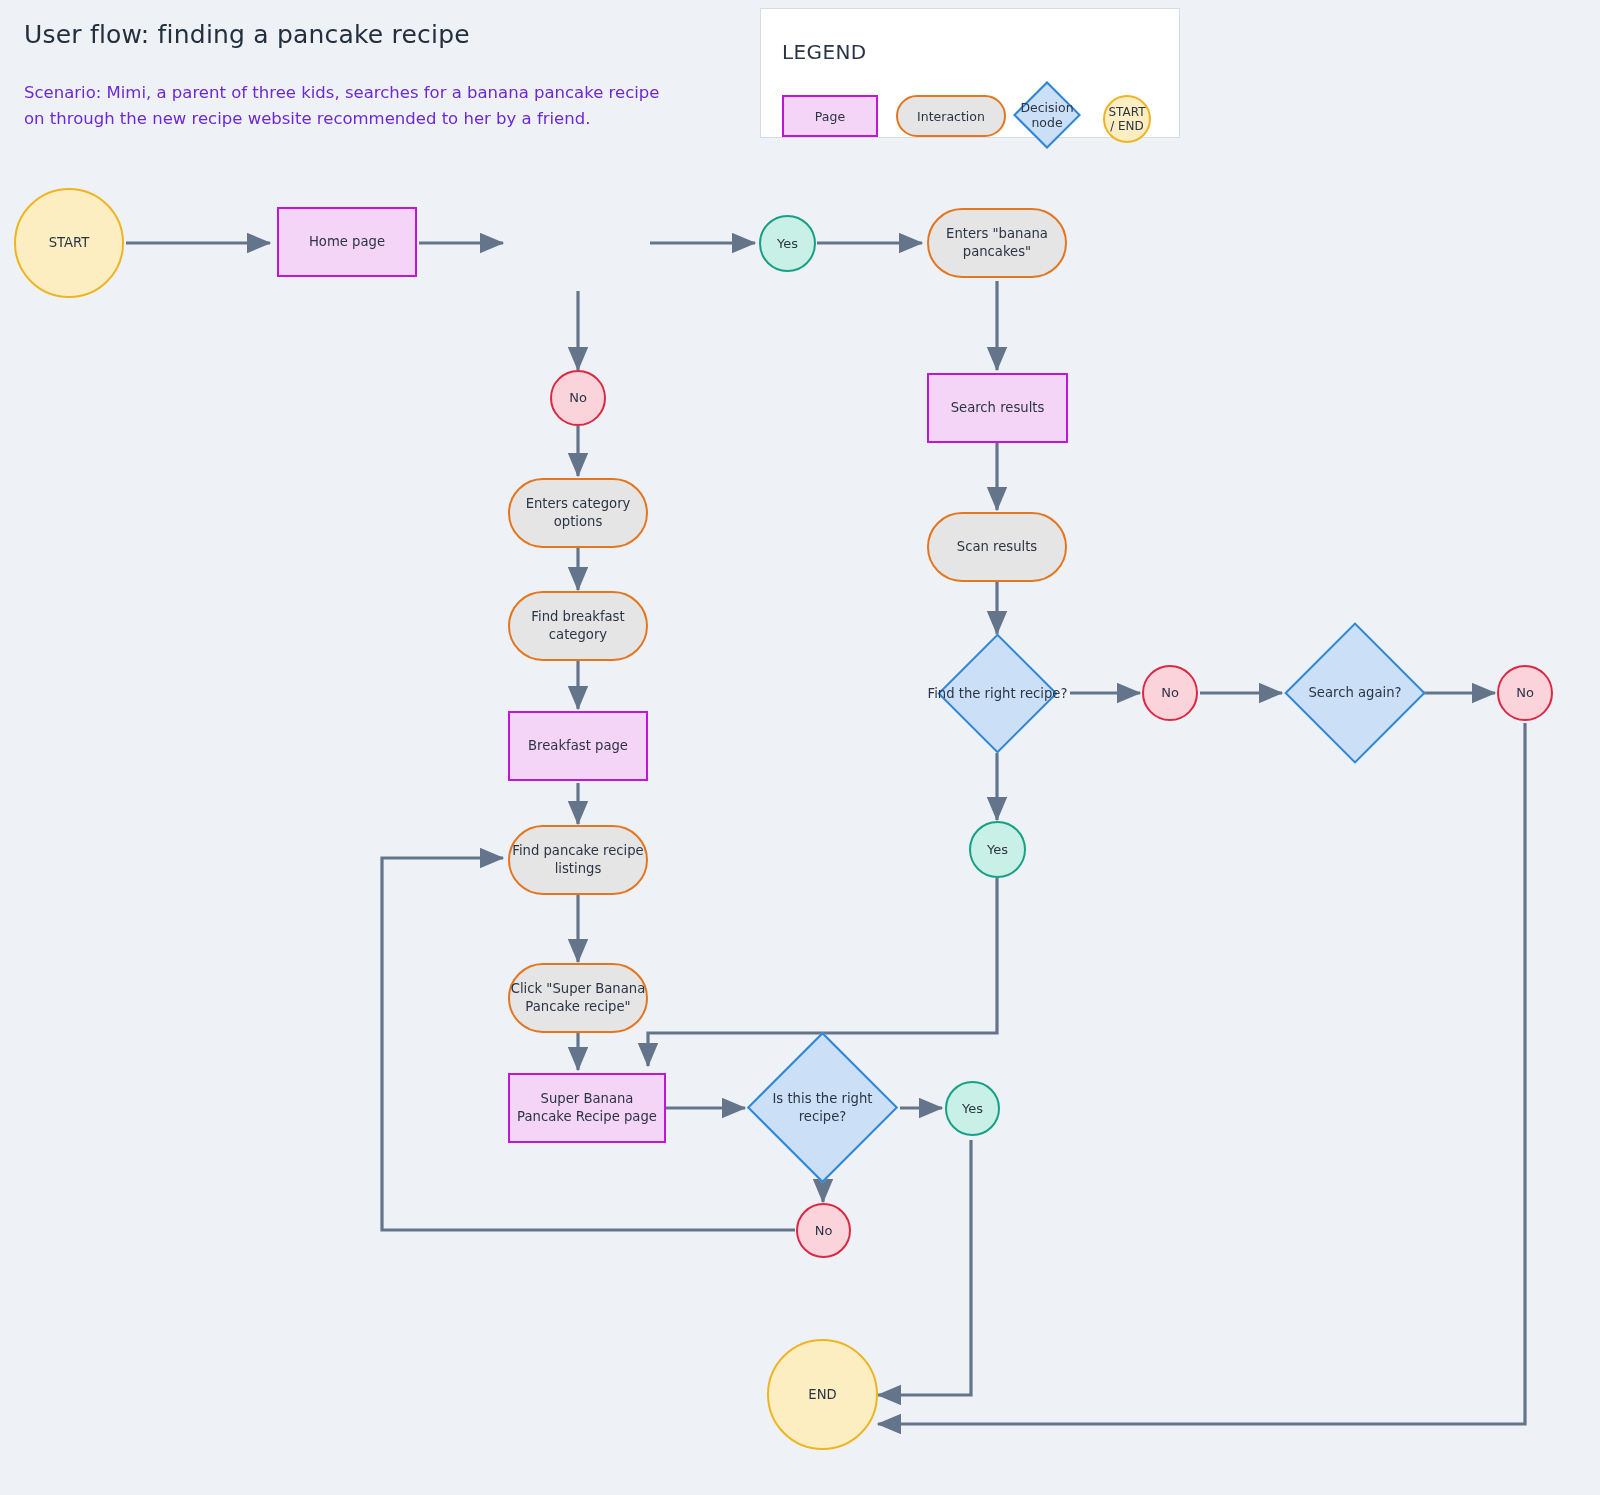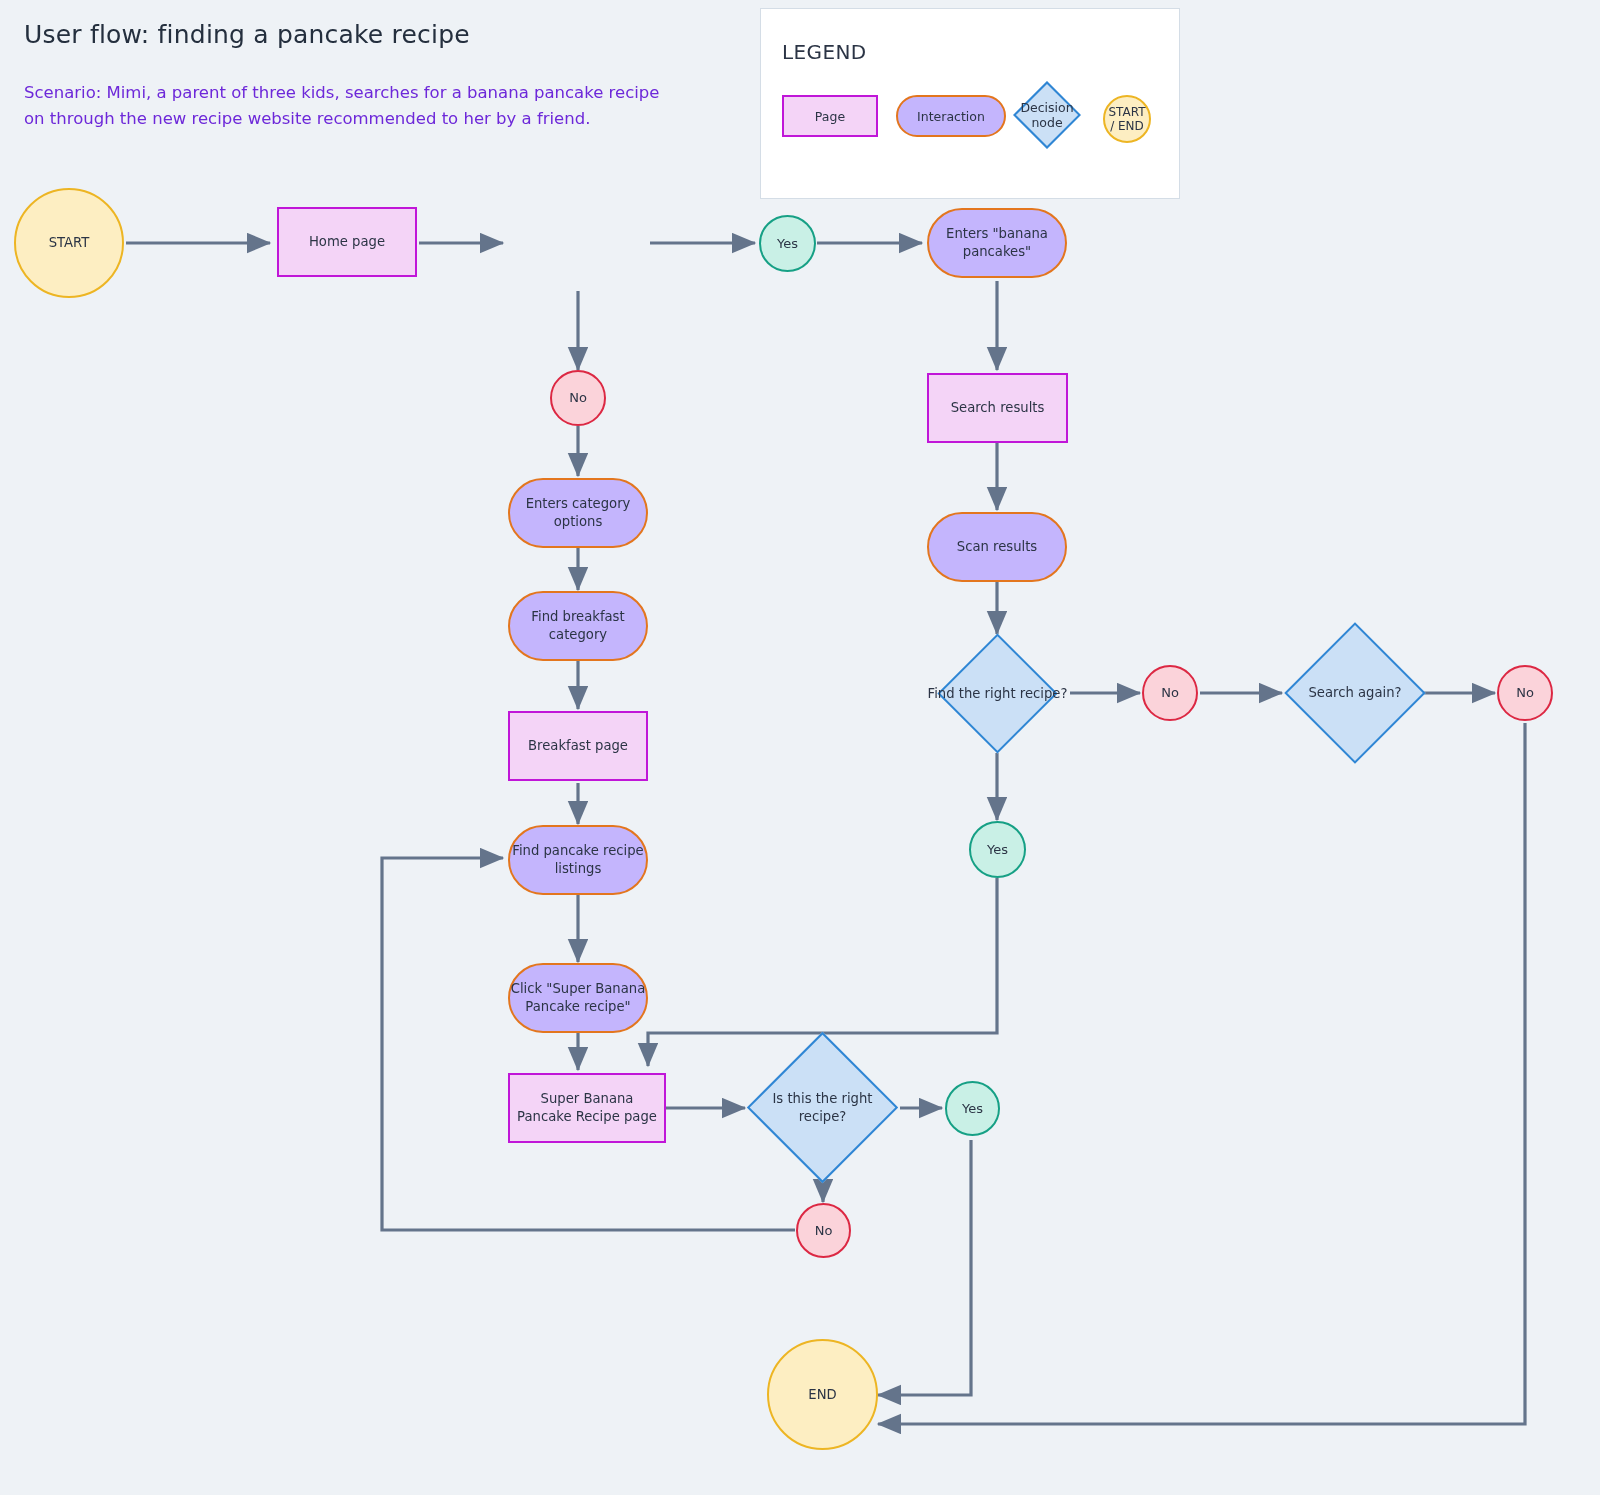--- a/index.html
+++ b/index.html
@@ -20,38 +20,38 @@
     font-size:25px;font-weight:400;letter-spacing:.2px;color:#242f3e;
     white-space:nowrap;
   }
   #scenario{
     position:absolute;left:24px;top:80px;width:640px;
     font-size:16.5px;line-height:26px;color:#6d28d9;
   }
 
   
   #legend{
-    position:absolute;left:760px;top:8px;width:420px;height:191px;
+    position:absolute;left:760px;top:8px;width:420px;height:130px;
     background:#ffffff;border:1px solid #d4dde6;box-sizing:border-box;
   }
   #legend-title{
     position:absolute;left:21px;top:31px;font-size:20px;color:#2b3445;letter-spacing:.4px;
   }
   .lg-item{position:absolute;display:flex;align-items:center;justify-content:center;
     font-size:12.5px;text-align:center;line-height:15px;box-sizing:border-box;}
 
   
   .node{
     position:absolute;display:flex;align-items:center;justify-content:center;
     text-align:center;box-sizing:border-box;
     font-size:13.2px;line-height:18px;color:#2b3445;
     white-space:pre-line;
   }
   .page-node{background:#f4d4f7;border:2px solid #c016d8;}
-  .inter-node{background:#c4b5fd;border:2px solid #e3761e;border-radius:999px;}
+  .inter-node{background:#e5e5e5;border:2px solid #e3761e;border-radius:999px;}
   .se-node{background:#fdeec2;border:2px solid #edb523;border-radius:50%;}
   .yes-node{background:#c9f0e6;border:2px solid #16a085;border-radius:50%;font-size:13px;}
   .no-node{background:#fbd3da;border:2px solid #dc2843;border-radius:50%;font-size:13px;}
 
   
   .diamond{position:absolute;}
   .diamond .dsh{
     position:absolute;left:0;top:0;width:100%;height:100%;
     background:#cbe0f6;border:2px solid #2f86d4;
     transform:rotate(45deg);box-sizing:border-box;

